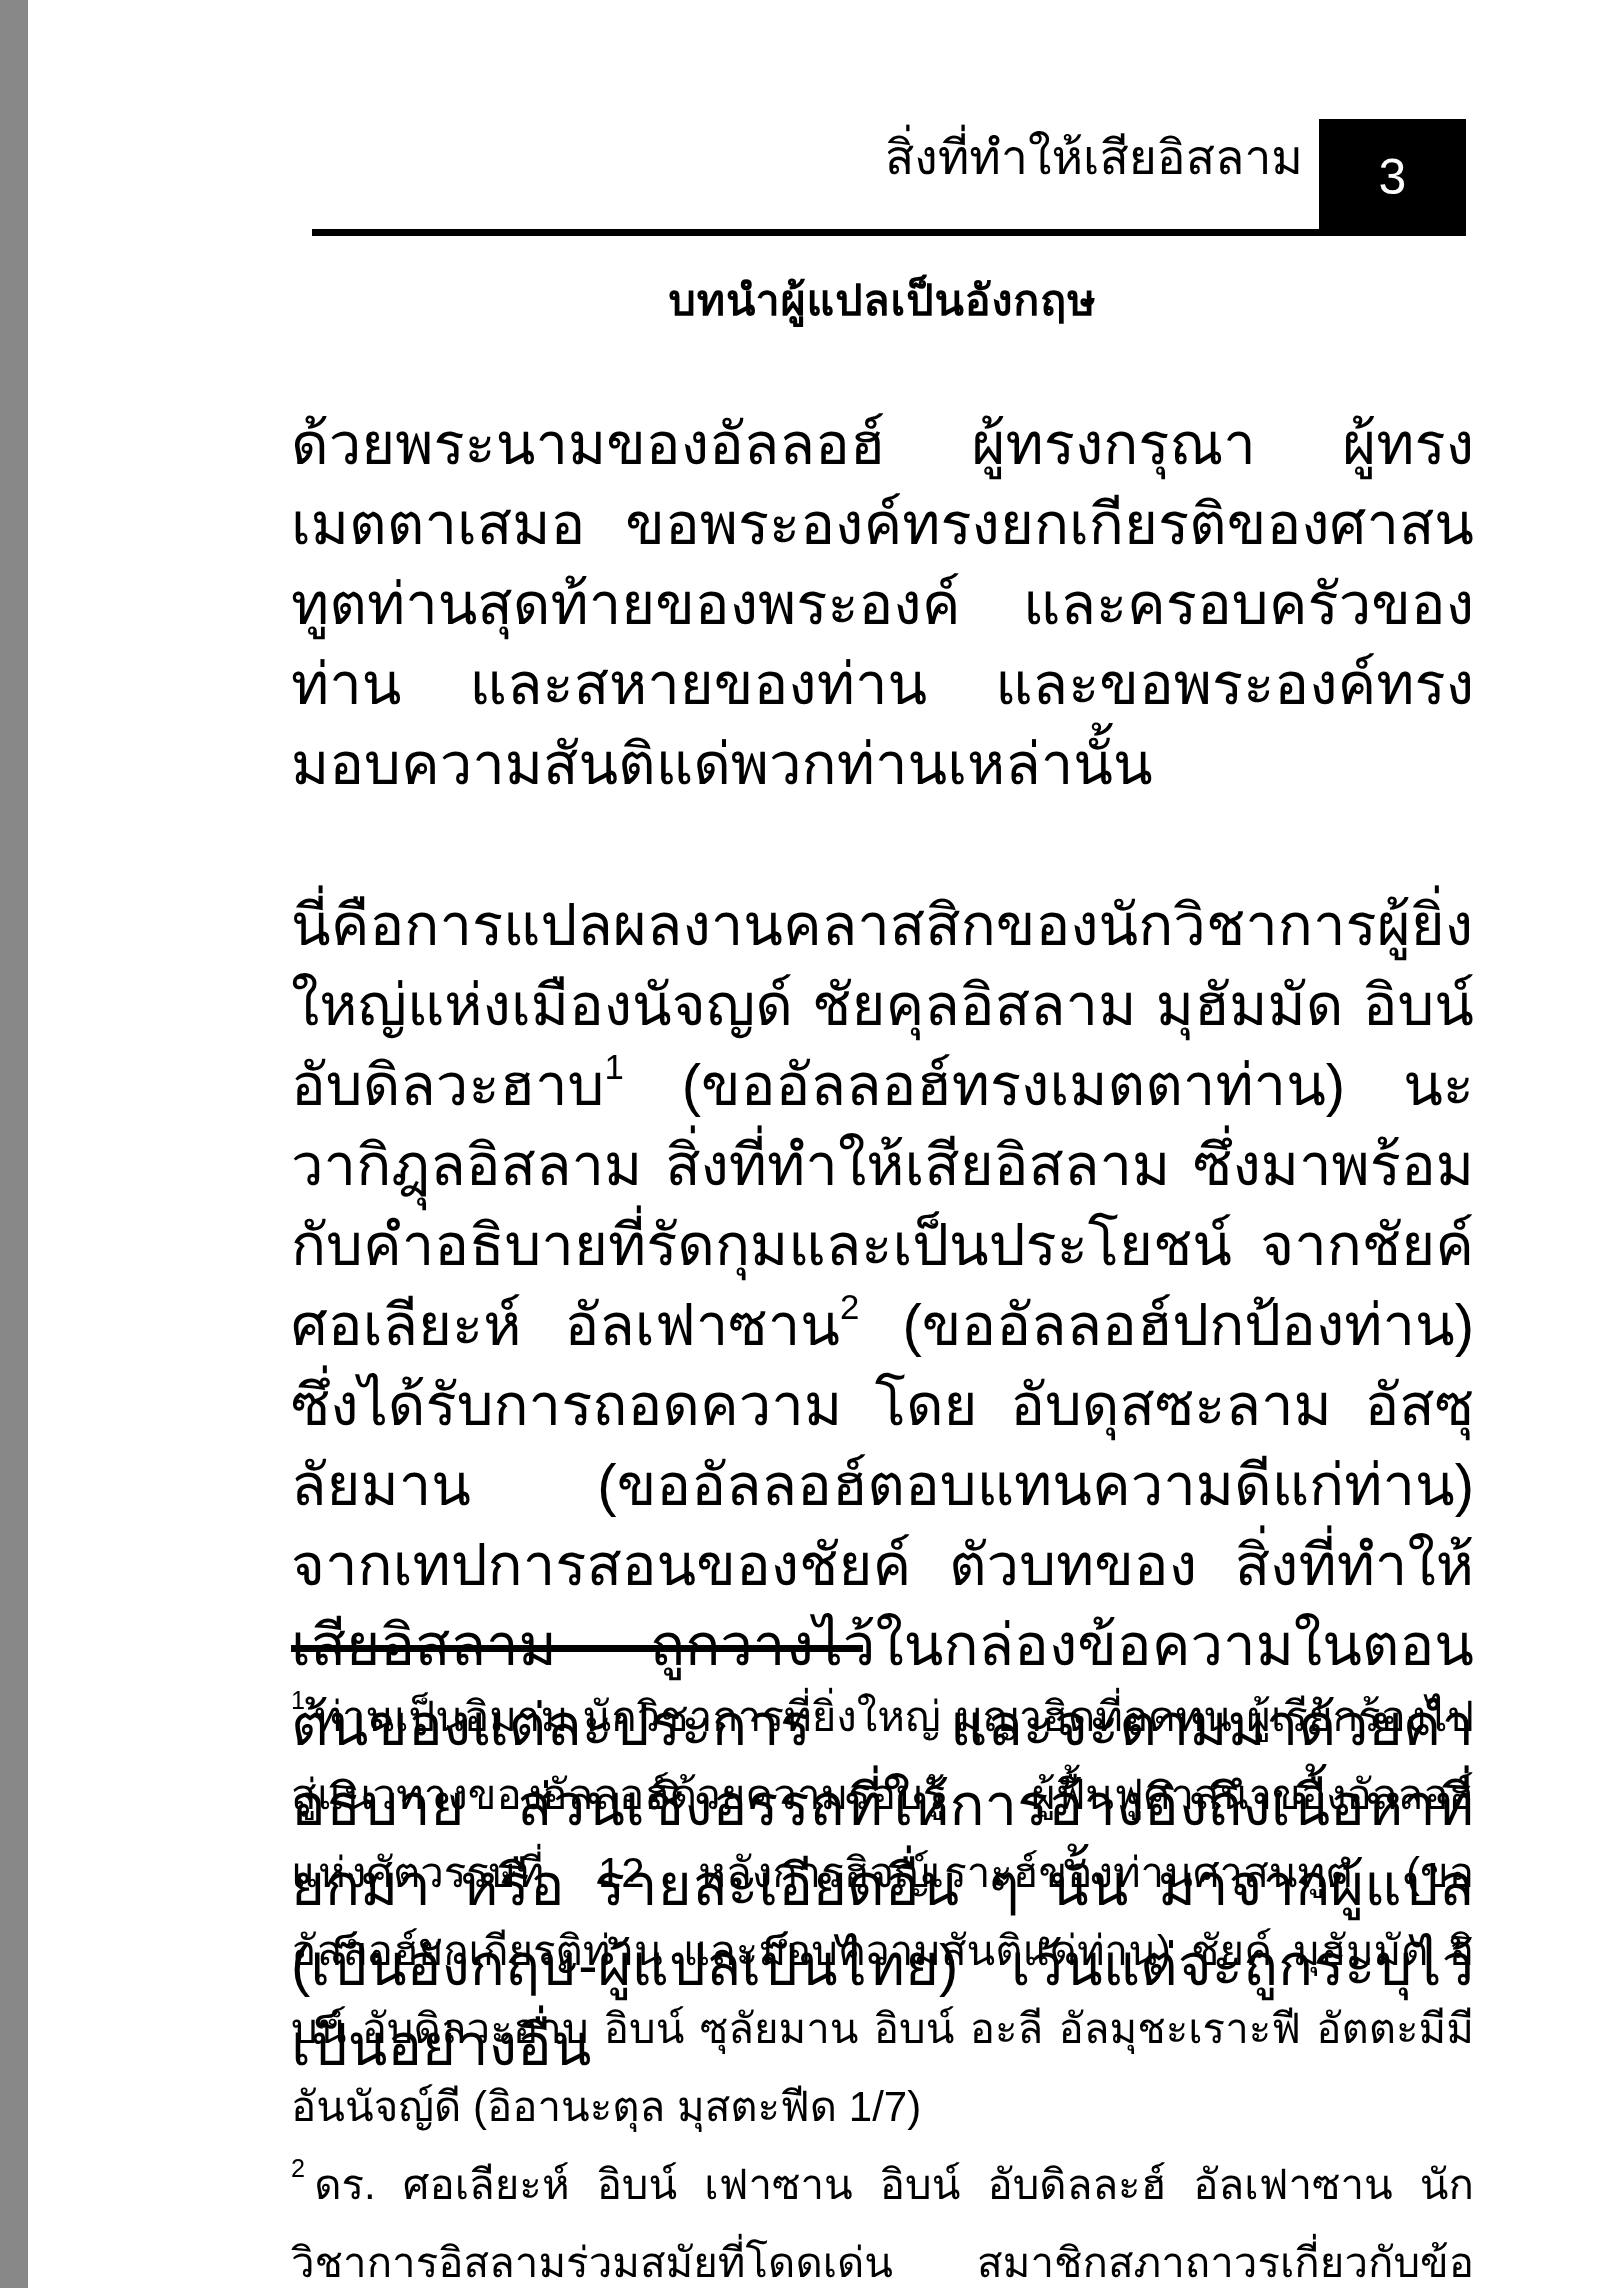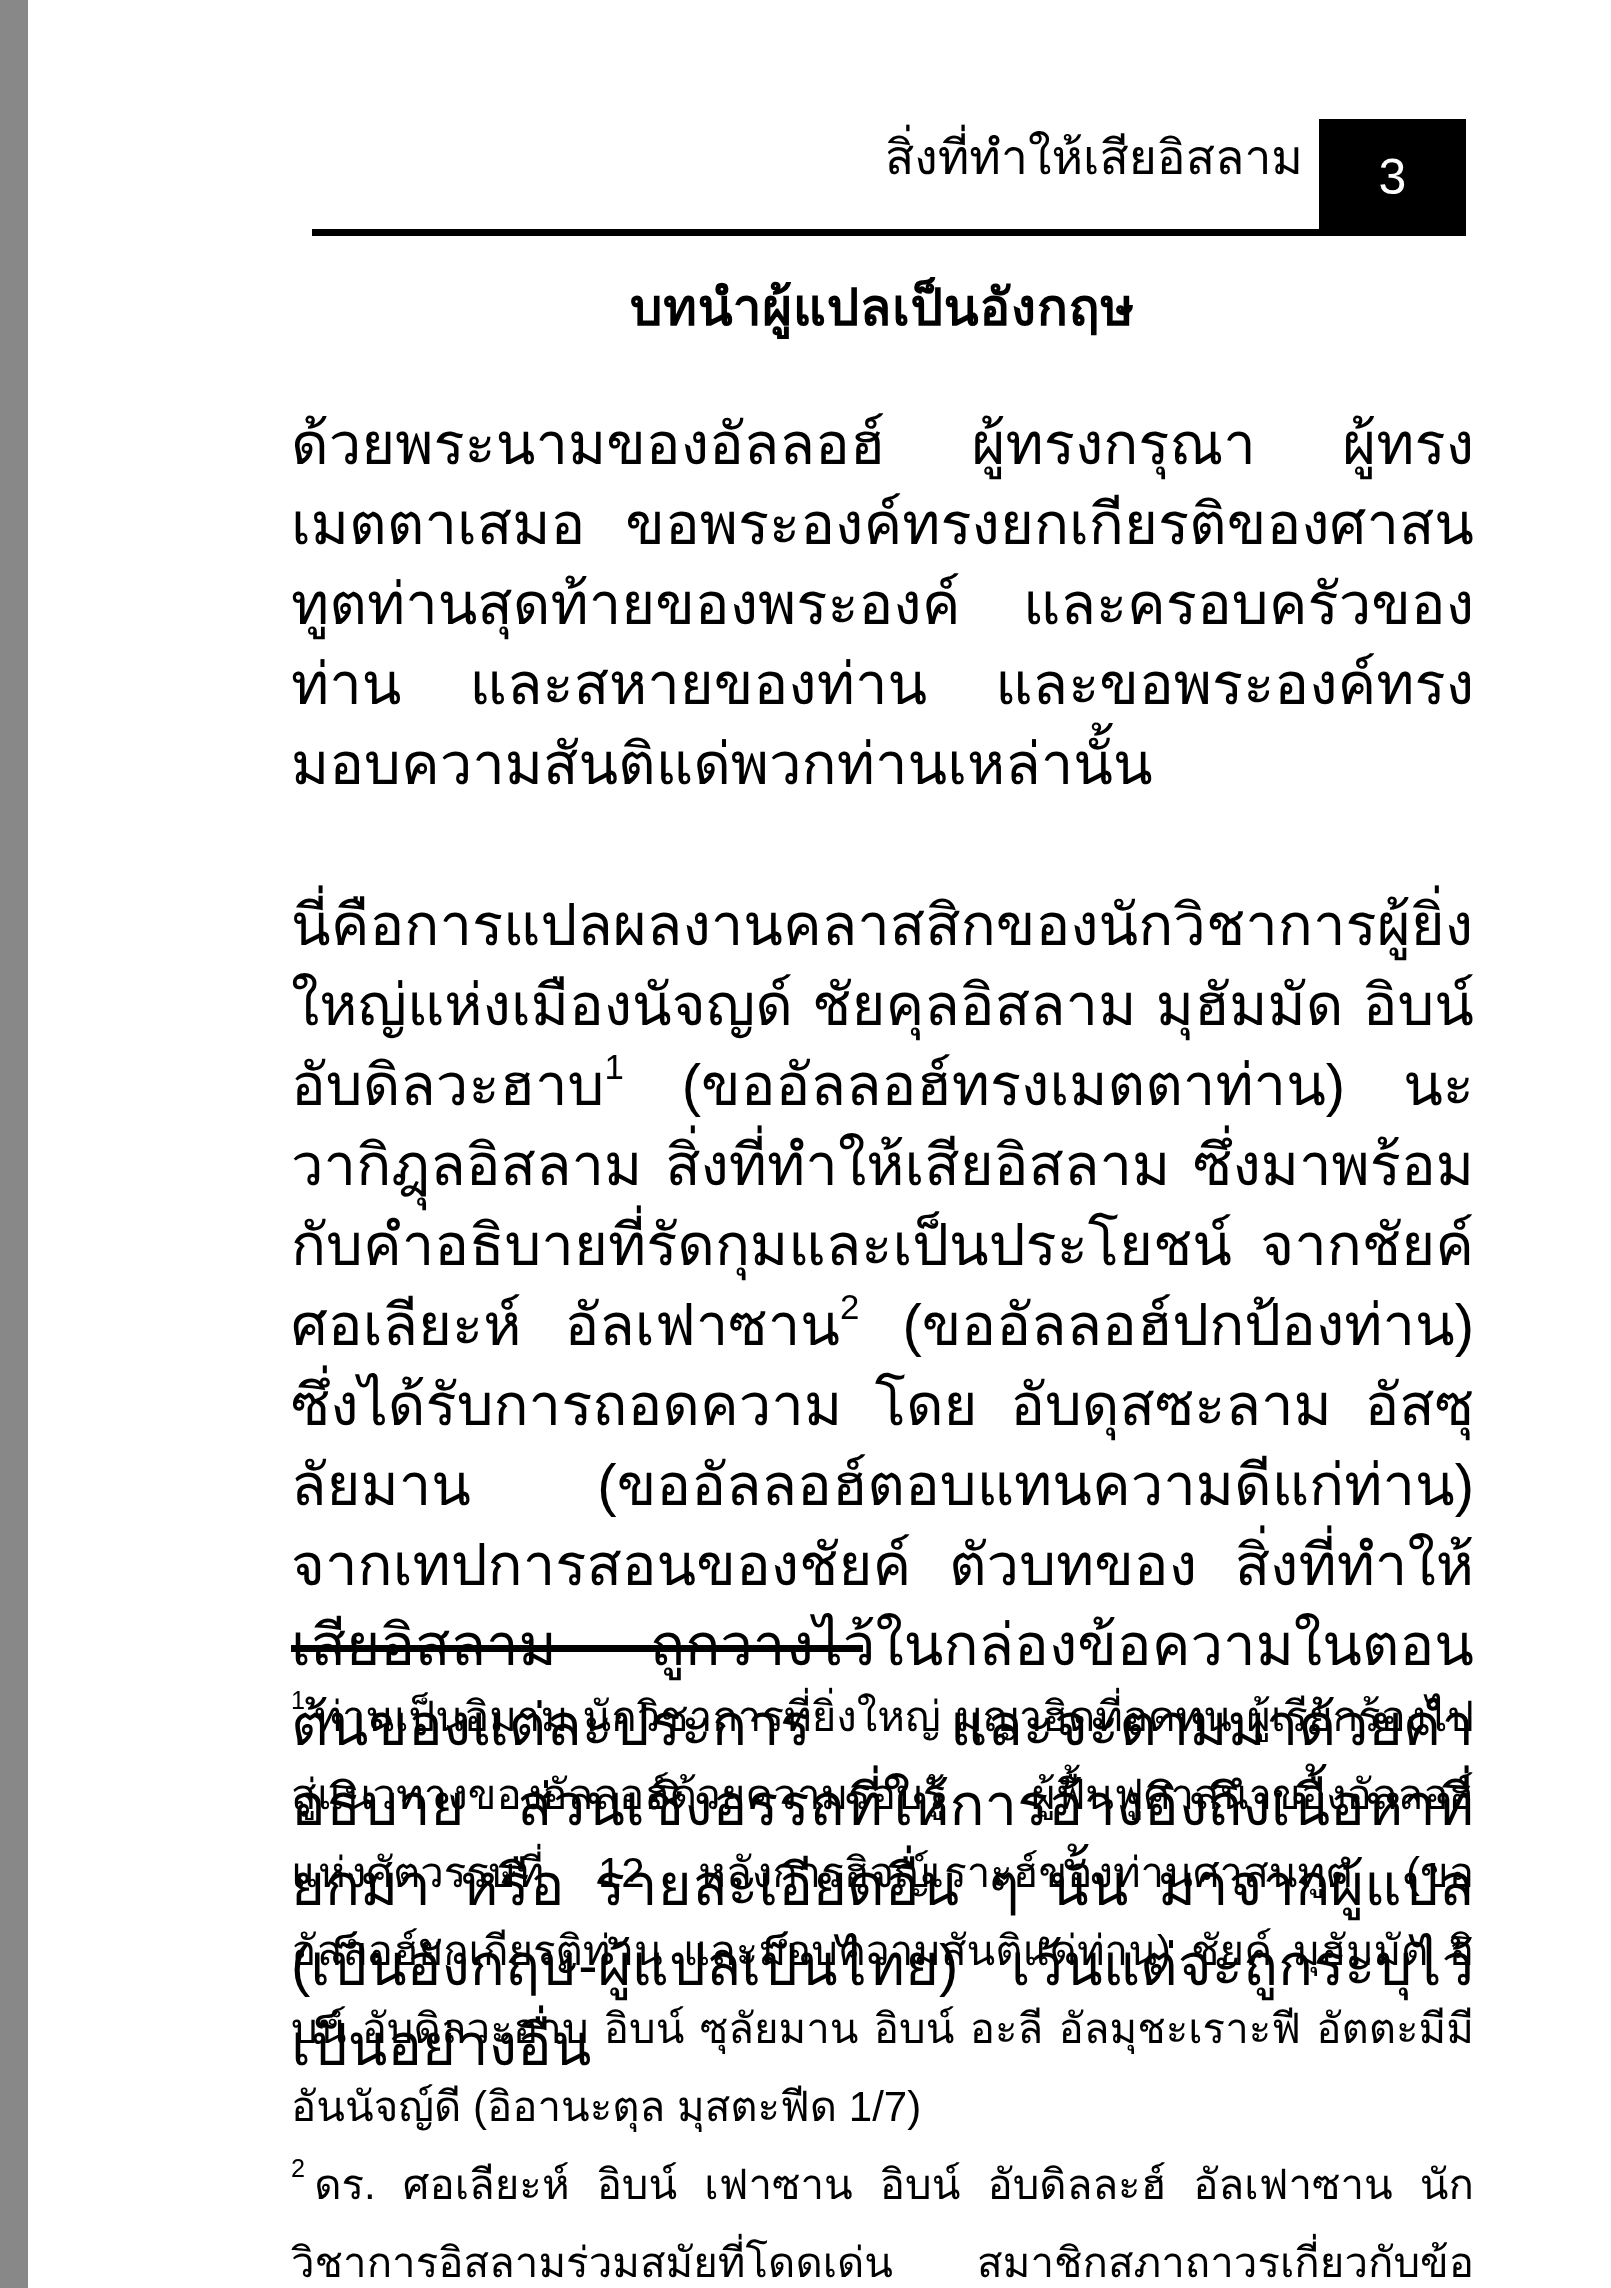--- a/index.html
+++ b/index.html
@@ -44,21 +44,21 @@
     background: #000000;
   }
   
   .page-title {
     position: absolute;
     left: 263px;
     top: 266px;
     width: 1183px;
     margin: 0;
     text-align: center;
-    font-size: 51px;
+    font-size: 43px;
     font-weight: bold;
     letter-spacing: 0.9px;
   }
   
   .body-text {
     position: absolute;
     left: 263px;
     top: 404px;
     width: 1183px;
     font-size: 58px;

